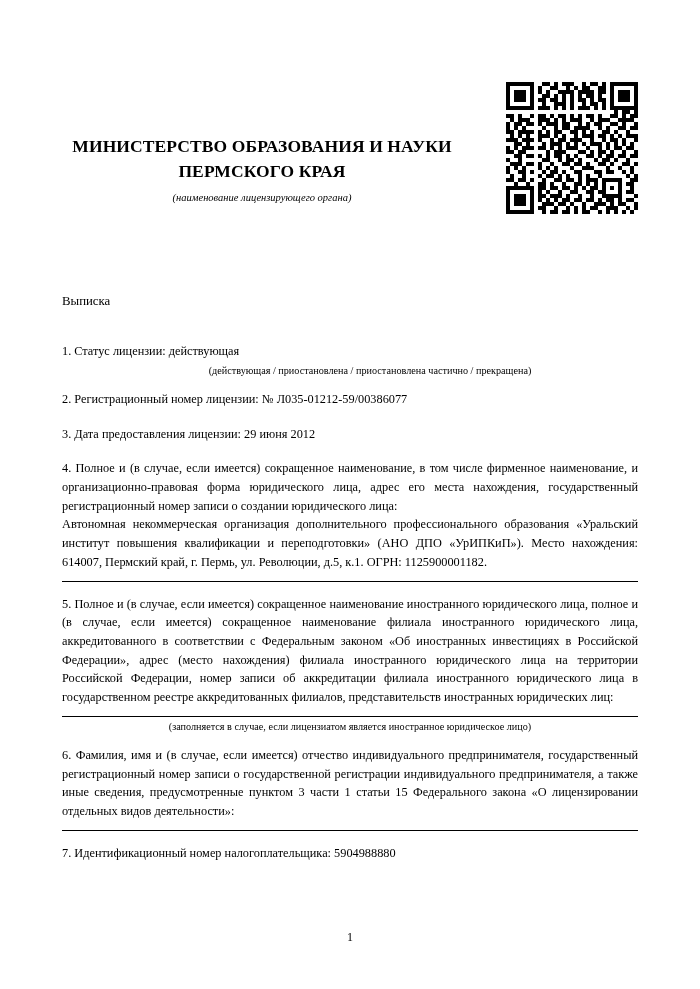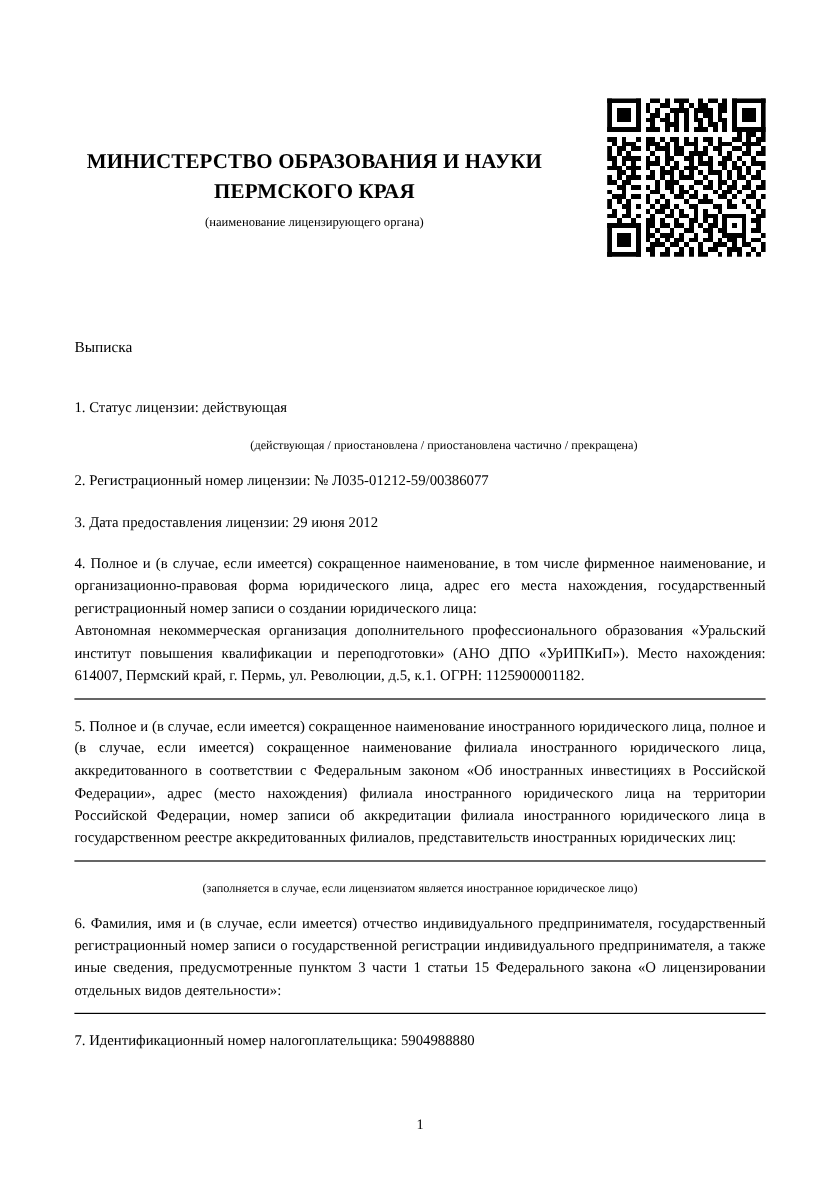--- a/index.html
+++ b/index.html
@@ -13,21 +13,21 @@
     font-family: "Liberation Serif", serif;
     color: #000000;
     position: relative;
     overflow: hidden;
   }
   .page {
     position: relative;
     width: 700px;
     height: 989px;
     box-sizing: border-box;
-    padding: 4px 62px;
+    padding: 16px 62px;
     border-radius: 16px;
   }
 
   
   .qr-wrap {
     position: absolute;
     top: 82px;
     right: 62px;
     width: 132px;
     height: 132px;
@@ -44,20 +44,21 @@
   .org-title {
     font-size: 17.5px;
     font-weight: bold;
     line-height: 1.42;
     letter-spacing: .1px;
   }
   .org-sub {
     margin-top: 8px;
     font-size: 10.5px;
     line-height: 1.2;
+    font-style: italic;
   }
 
   
   .doc-title {
     margin-top: 88px;
     text-align: left;
     font-size: 12.8px;
     line-height: 1.55;
   }
   .doc-title .line2 { display: block; }
@@ -74,21 +75,21 @@
   .item p {
     margin: 0;
     text-align: justify;
     text-justify: inter-word;
   }
   .item p.nojust { text-align: left; }
   .note {
     text-align: center;
     font-size: 10.2px;
     line-height: 1.3;
-    margin-top: 16px;
+    margin-top: 3px;
   }
   .note.shift { margin-left: 40px; }
   .rule {
     border: 0;
     border-top: 1px solid #000;
     margin: 9px 0 2px 0;
   }
   .gap-md { margin-bottom: 16px; }
 
   

